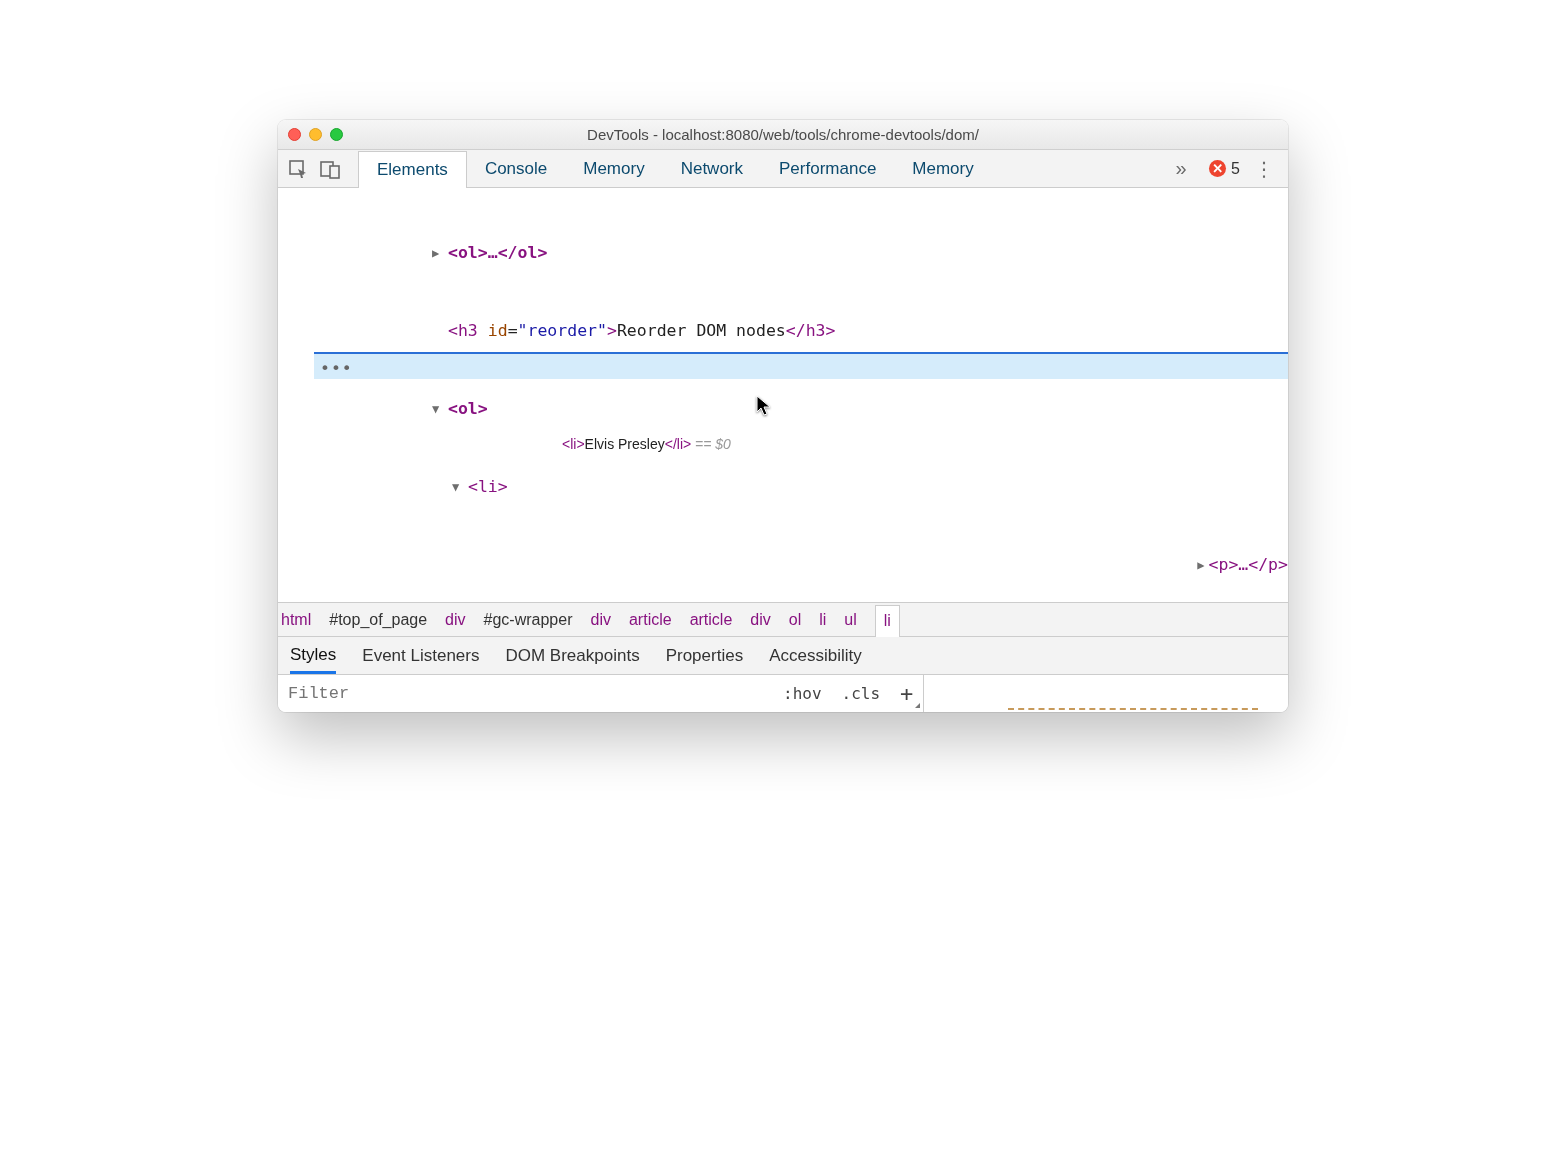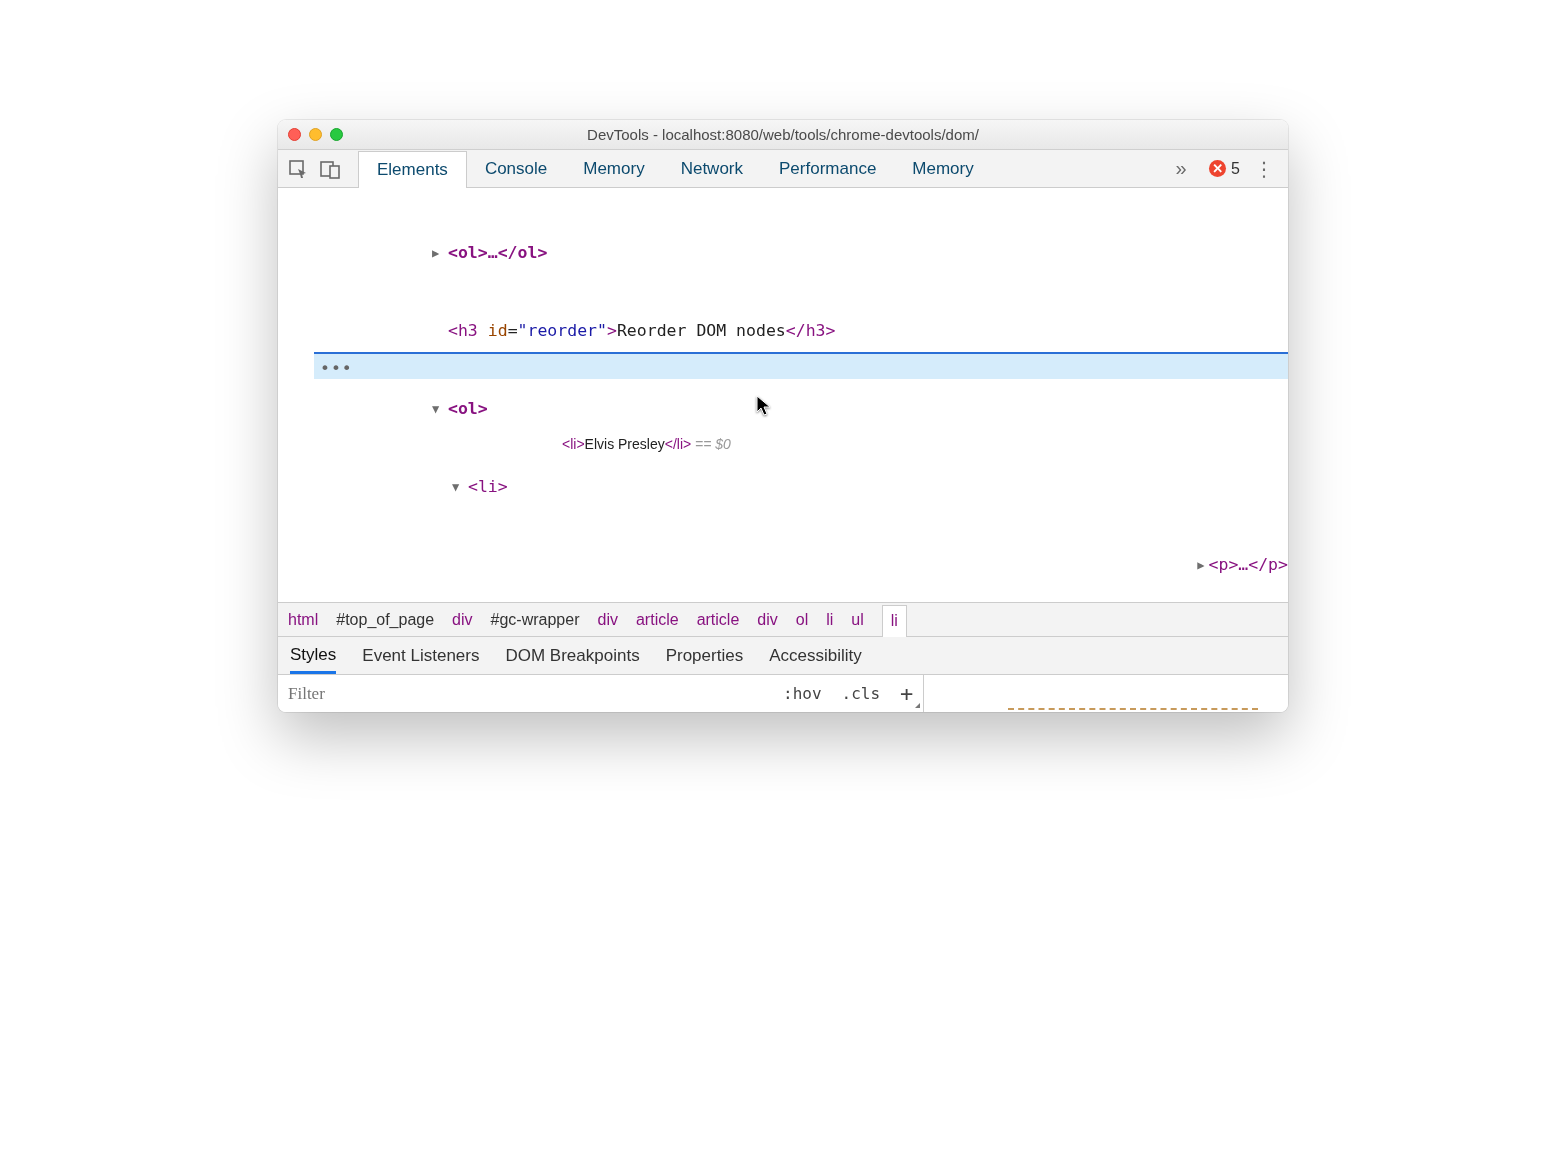--- a/index.html
+++ b/index.html
@@ -148,21 +148,21 @@
     width: 16px; height: 22px;
     pointer-events: none;
     z-index: 50;
   }
   .cursor-img svg { filter: drop-shadow(0 1px 1px rgba(0,0,0,0.5)); }
   .breadcrumb {
     height: 34px;
     border-top: 1px solid #ccc;
     background: #f3f3f3;
     display: flex; align-items: center;
-    padding: 0 10px;
+    padding: 0 3px;
     font-size: 16px;
     gap: 18px;
     color: #881280;
     text-align: center;
   }
   .breadcrumb .plain { color: #333; }
   .breadcrumb .sel {
     background: #fff;
     border: 1px solid #ccc;
     border-bottom: none;
@@ -192,21 +192,21 @@
   }
   .filter-box {
     flex: 0 0 495px;
     border-right: 1px solid #ccc;
     padding: 0 10px;
     font-size: 17px;
     color: #999;
     border: none;
     outline: none;
     background: #fff;
-    font-family: Liberation Serif, serif;
+    font-family: Liberation Mono, monospace;
   }
   .style-btns {
     display: flex; align-items: center;
     font-family: Menlo, Consolas, monospace;
     font-size: 16px;
     color: #444;
     border-right: 1px solid #ccc;
   }
   .sbtn { padding: 0 10px; height: 100%; display:flex; align-items:center; }
   .sbtn.plus { font-size: 22px; position: relative; }

